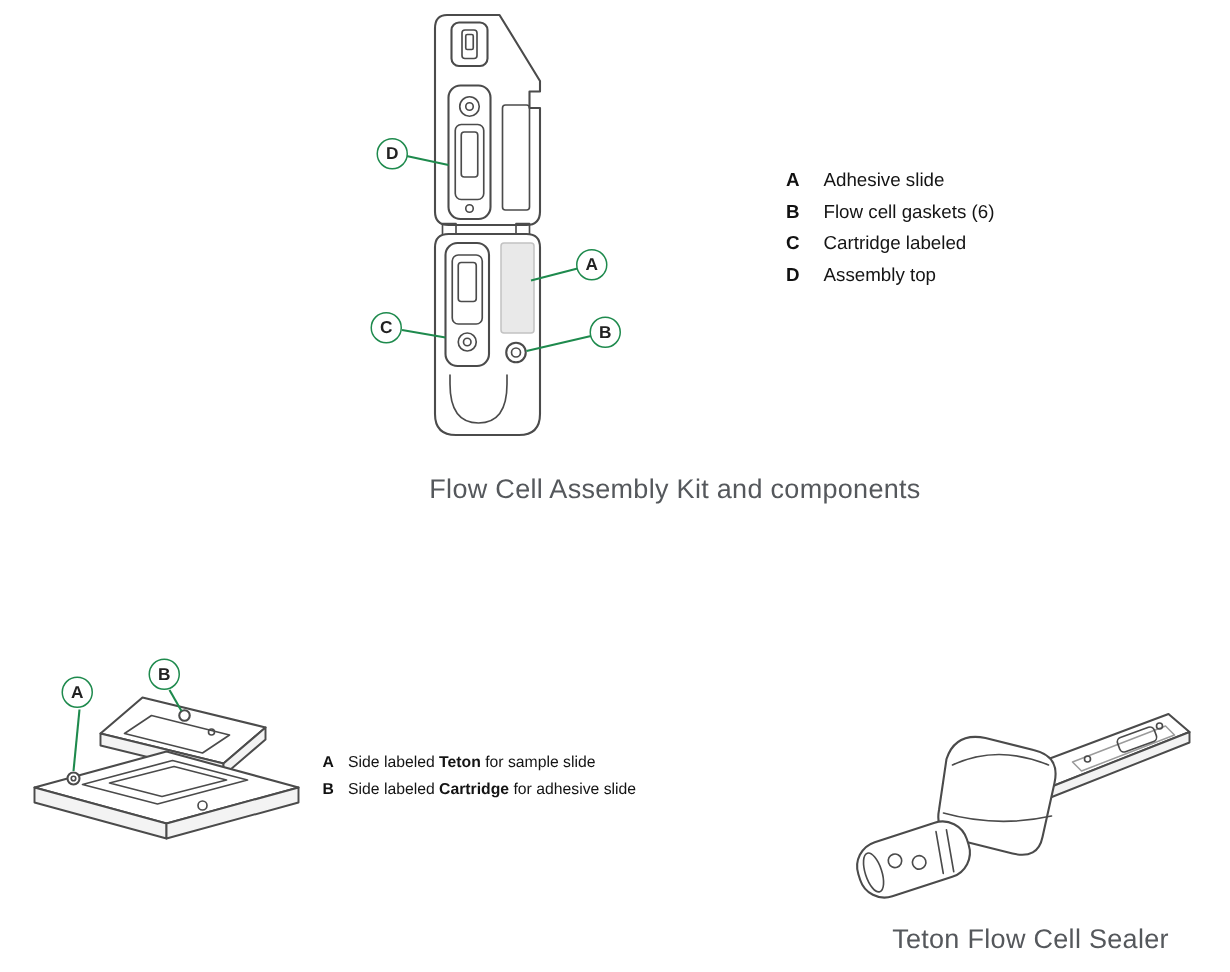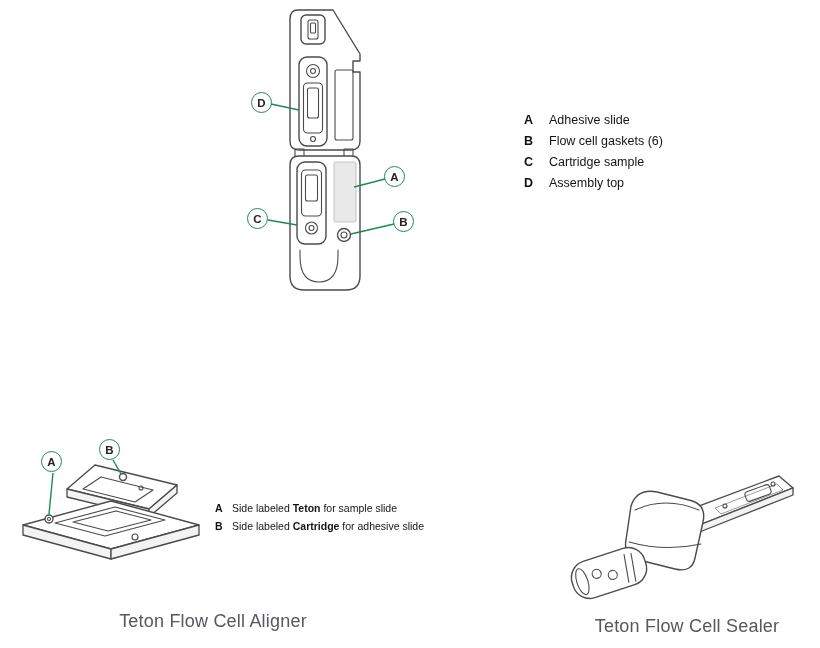--- a/index.html
+++ b/index.html
@@ -98,28 +98,29 @@
     <div class="legend-row">
       <span class="legend-key">A</span>
       <span class="legend-label">Adhesive slide</span>
     </div>
     <div class="legend-row">
       <span class="legend-key">B</span>
       <span class="legend-label">Flow cell gaskets (6)</span>
     </div>
     <div class="legend-row">
       <span class="legend-key">C</span>
-      <span class="legend-label">Cartridge sample</span>
+      <span class="legend-label">Cartridge labeled</span>
     </div>
     <div class="legend-row">
       <span class="legend-key">D</span>
       <span class="legend-label">Assembly top</span>
     </div>
   </div>
 
+  <div class="caption" style="left:240px; top:316px; width:420px;">Flow Cell Assembly Kit and components</div>
 
   <svg class="fig-svg" style="left:15px; top:425px;" width="200" height="185" viewBox="0 0 200 185">
 
     <g>
       <polygon class="art" points="80,40 162,60 134,84 52,64"></polygon>
       <polygon class="face" points="52,64 52,72 134,92 134,84"></polygon>
       <polygon class="face" points="134,84 162,60 162,68 134,92"></polygon>
       <polygon class="det" points="86,52 138,65 120,77 68,64"></polygon>
       <circle class="art" cx="108" cy="52" r="3.5"></circle>
       <circle class="det" cx="126" cy="63" r="2"></circle>
@@ -149,21 +150,20 @@
     <div class="legend-row">
       <span class="legend-key">A</span>
       <span class="legend-label"><span>Side labeled </span><b>Teton</b><span> for sample slide</span></span>
     </div>
     <div class="legend-row">
       <span class="legend-key">B</span>
       <span class="legend-label"><span>Side labeled </span><b>Cartridge</b><span> for adhesive slide</span></span>
     </div>
   </div>
 
-  <div class="caption" style="left:63px; top:611px; width:300px;">Teton Flow Cell Aligner</div>
 
   <svg class="fig-svg" style="left:565px; top:448px;" width="250" height="160" viewBox="0 0 250 160">
 
     <g>
       <polygon class="art" points="118,64 214,28 228,40 132,78"></polygon>
       <polygon class="face" points="132,78 228,40 228,47 132,85"></polygon>
       <polygon class="lt" points="150,60 212,36 218,42 156,66"></polygon>
       <rect class="det" x="180" y="40" width="26" height="10" rx="3" transform="rotate(-20 193 45)"></rect>
       <circle class="det" cx="208" cy="36" r="2"></circle>
       <circle class="det" cx="160" cy="58" r="2"></circle>

